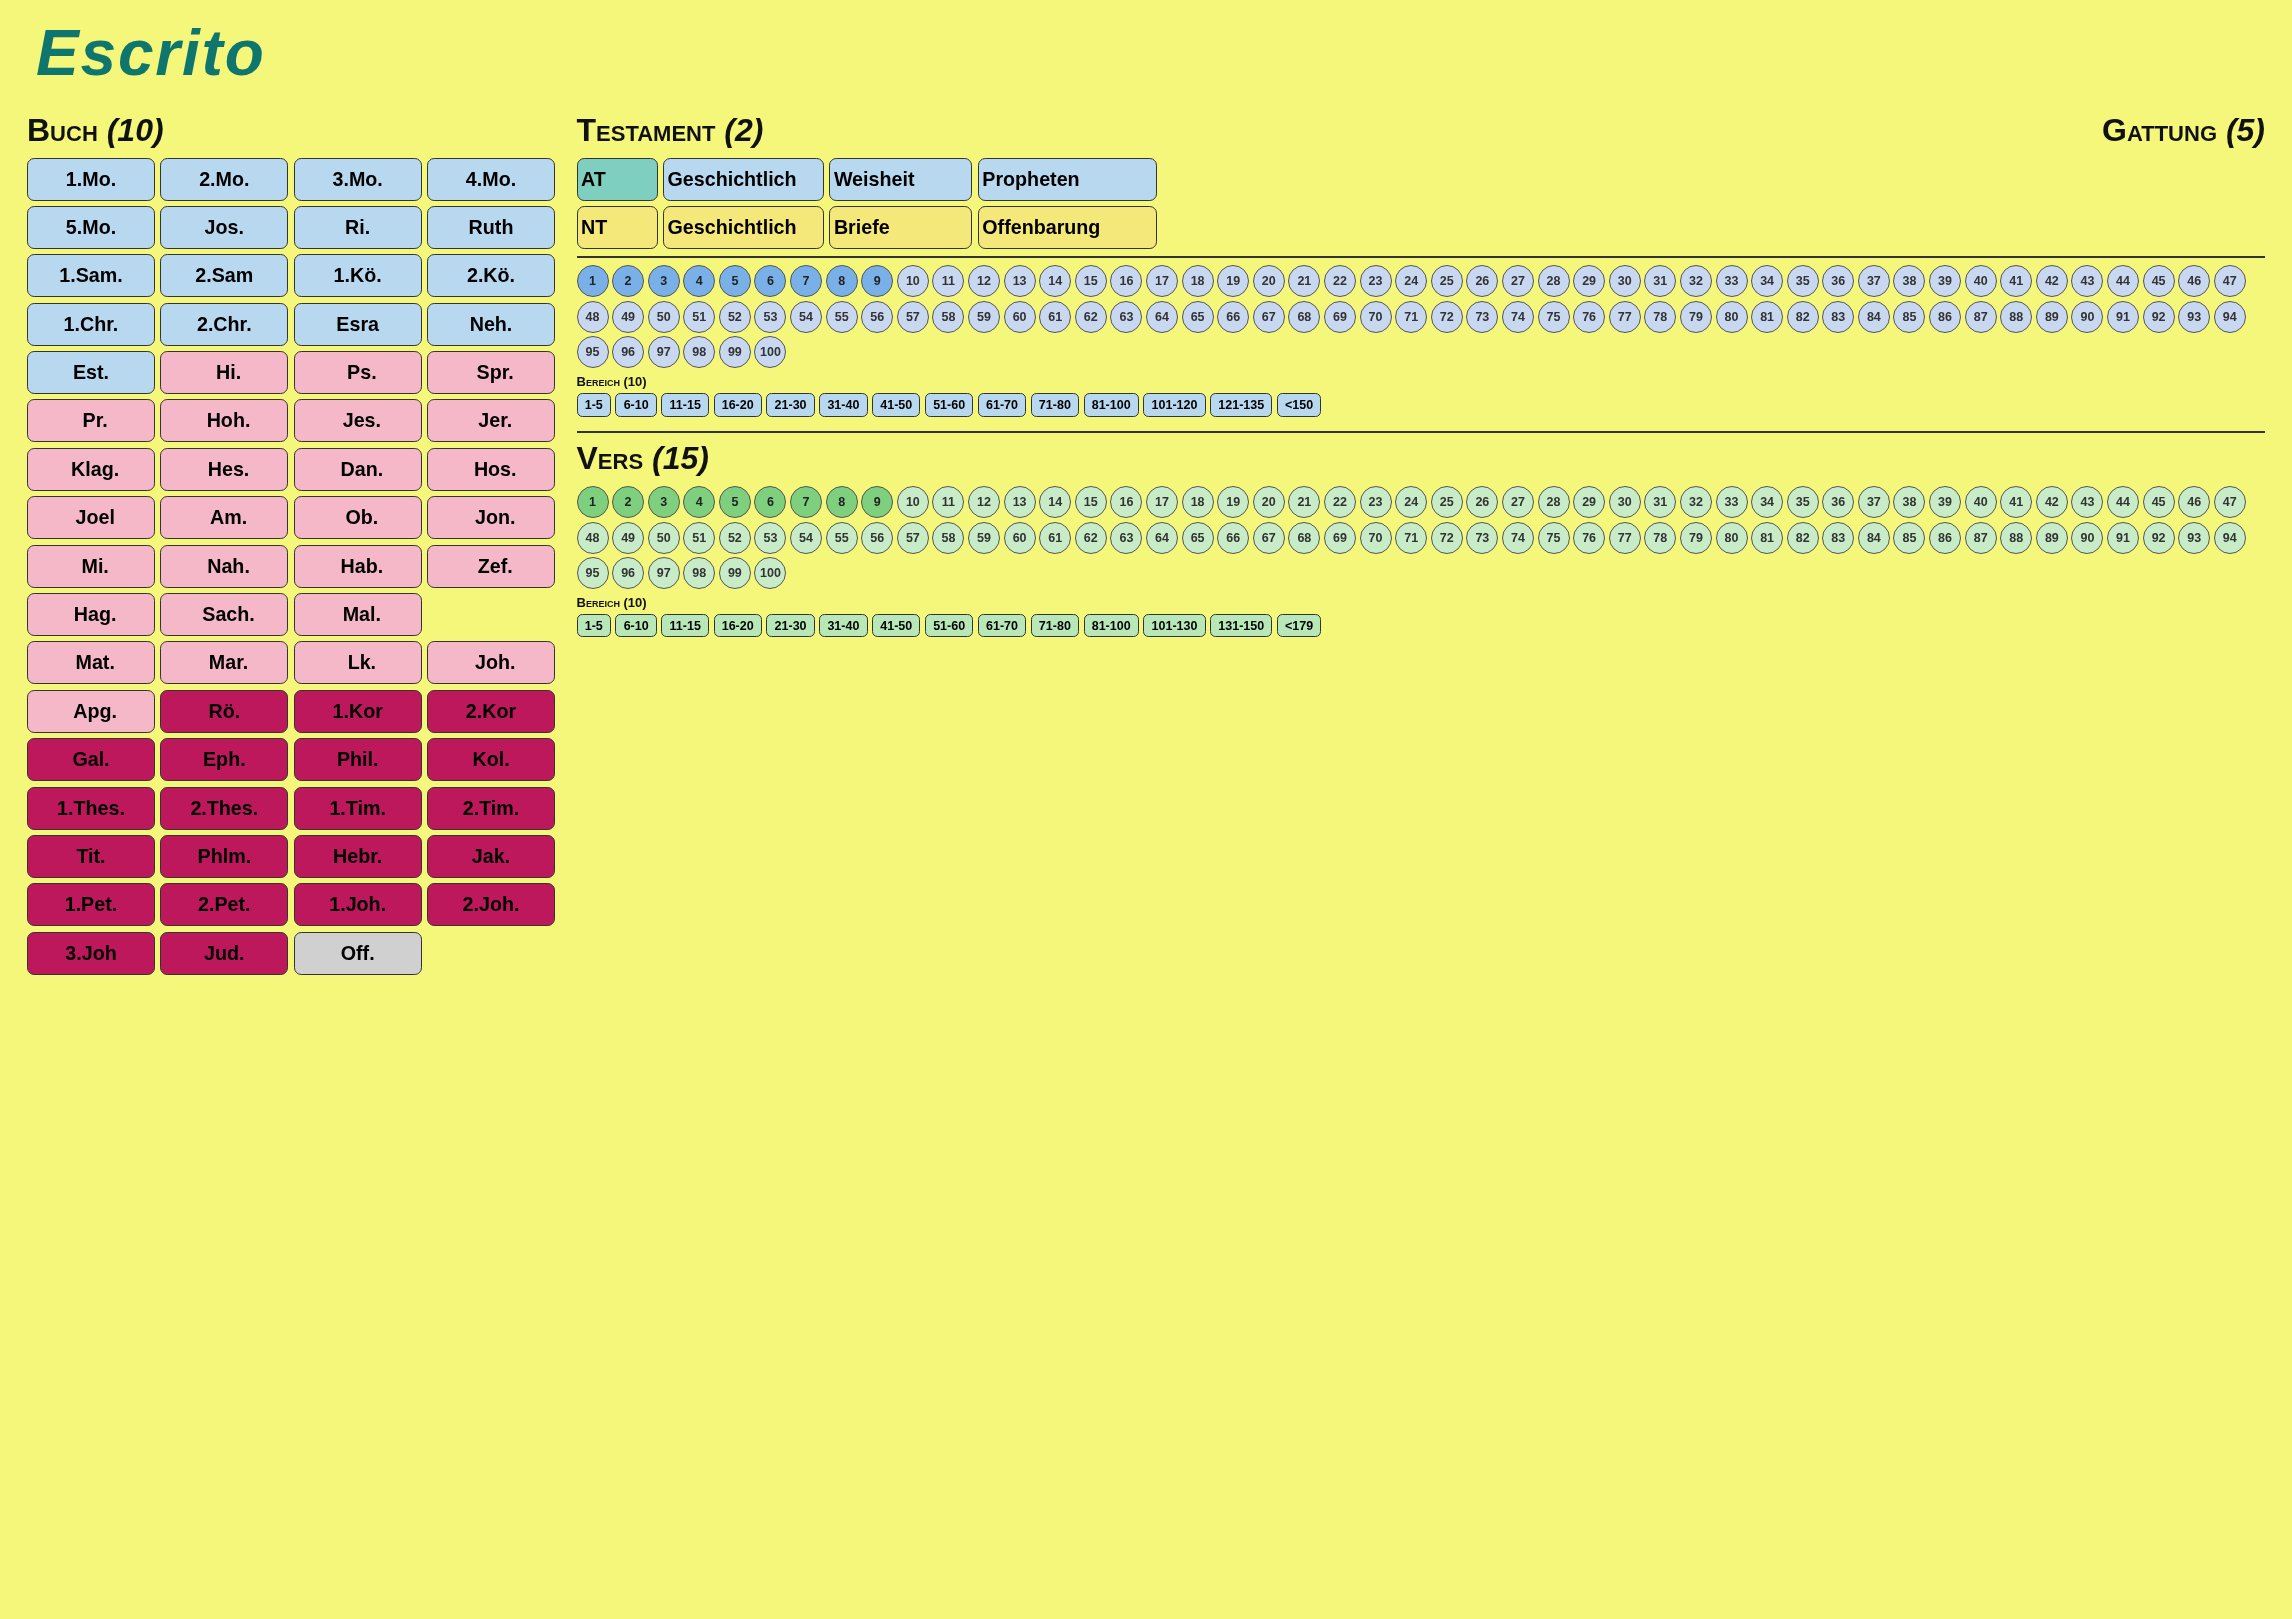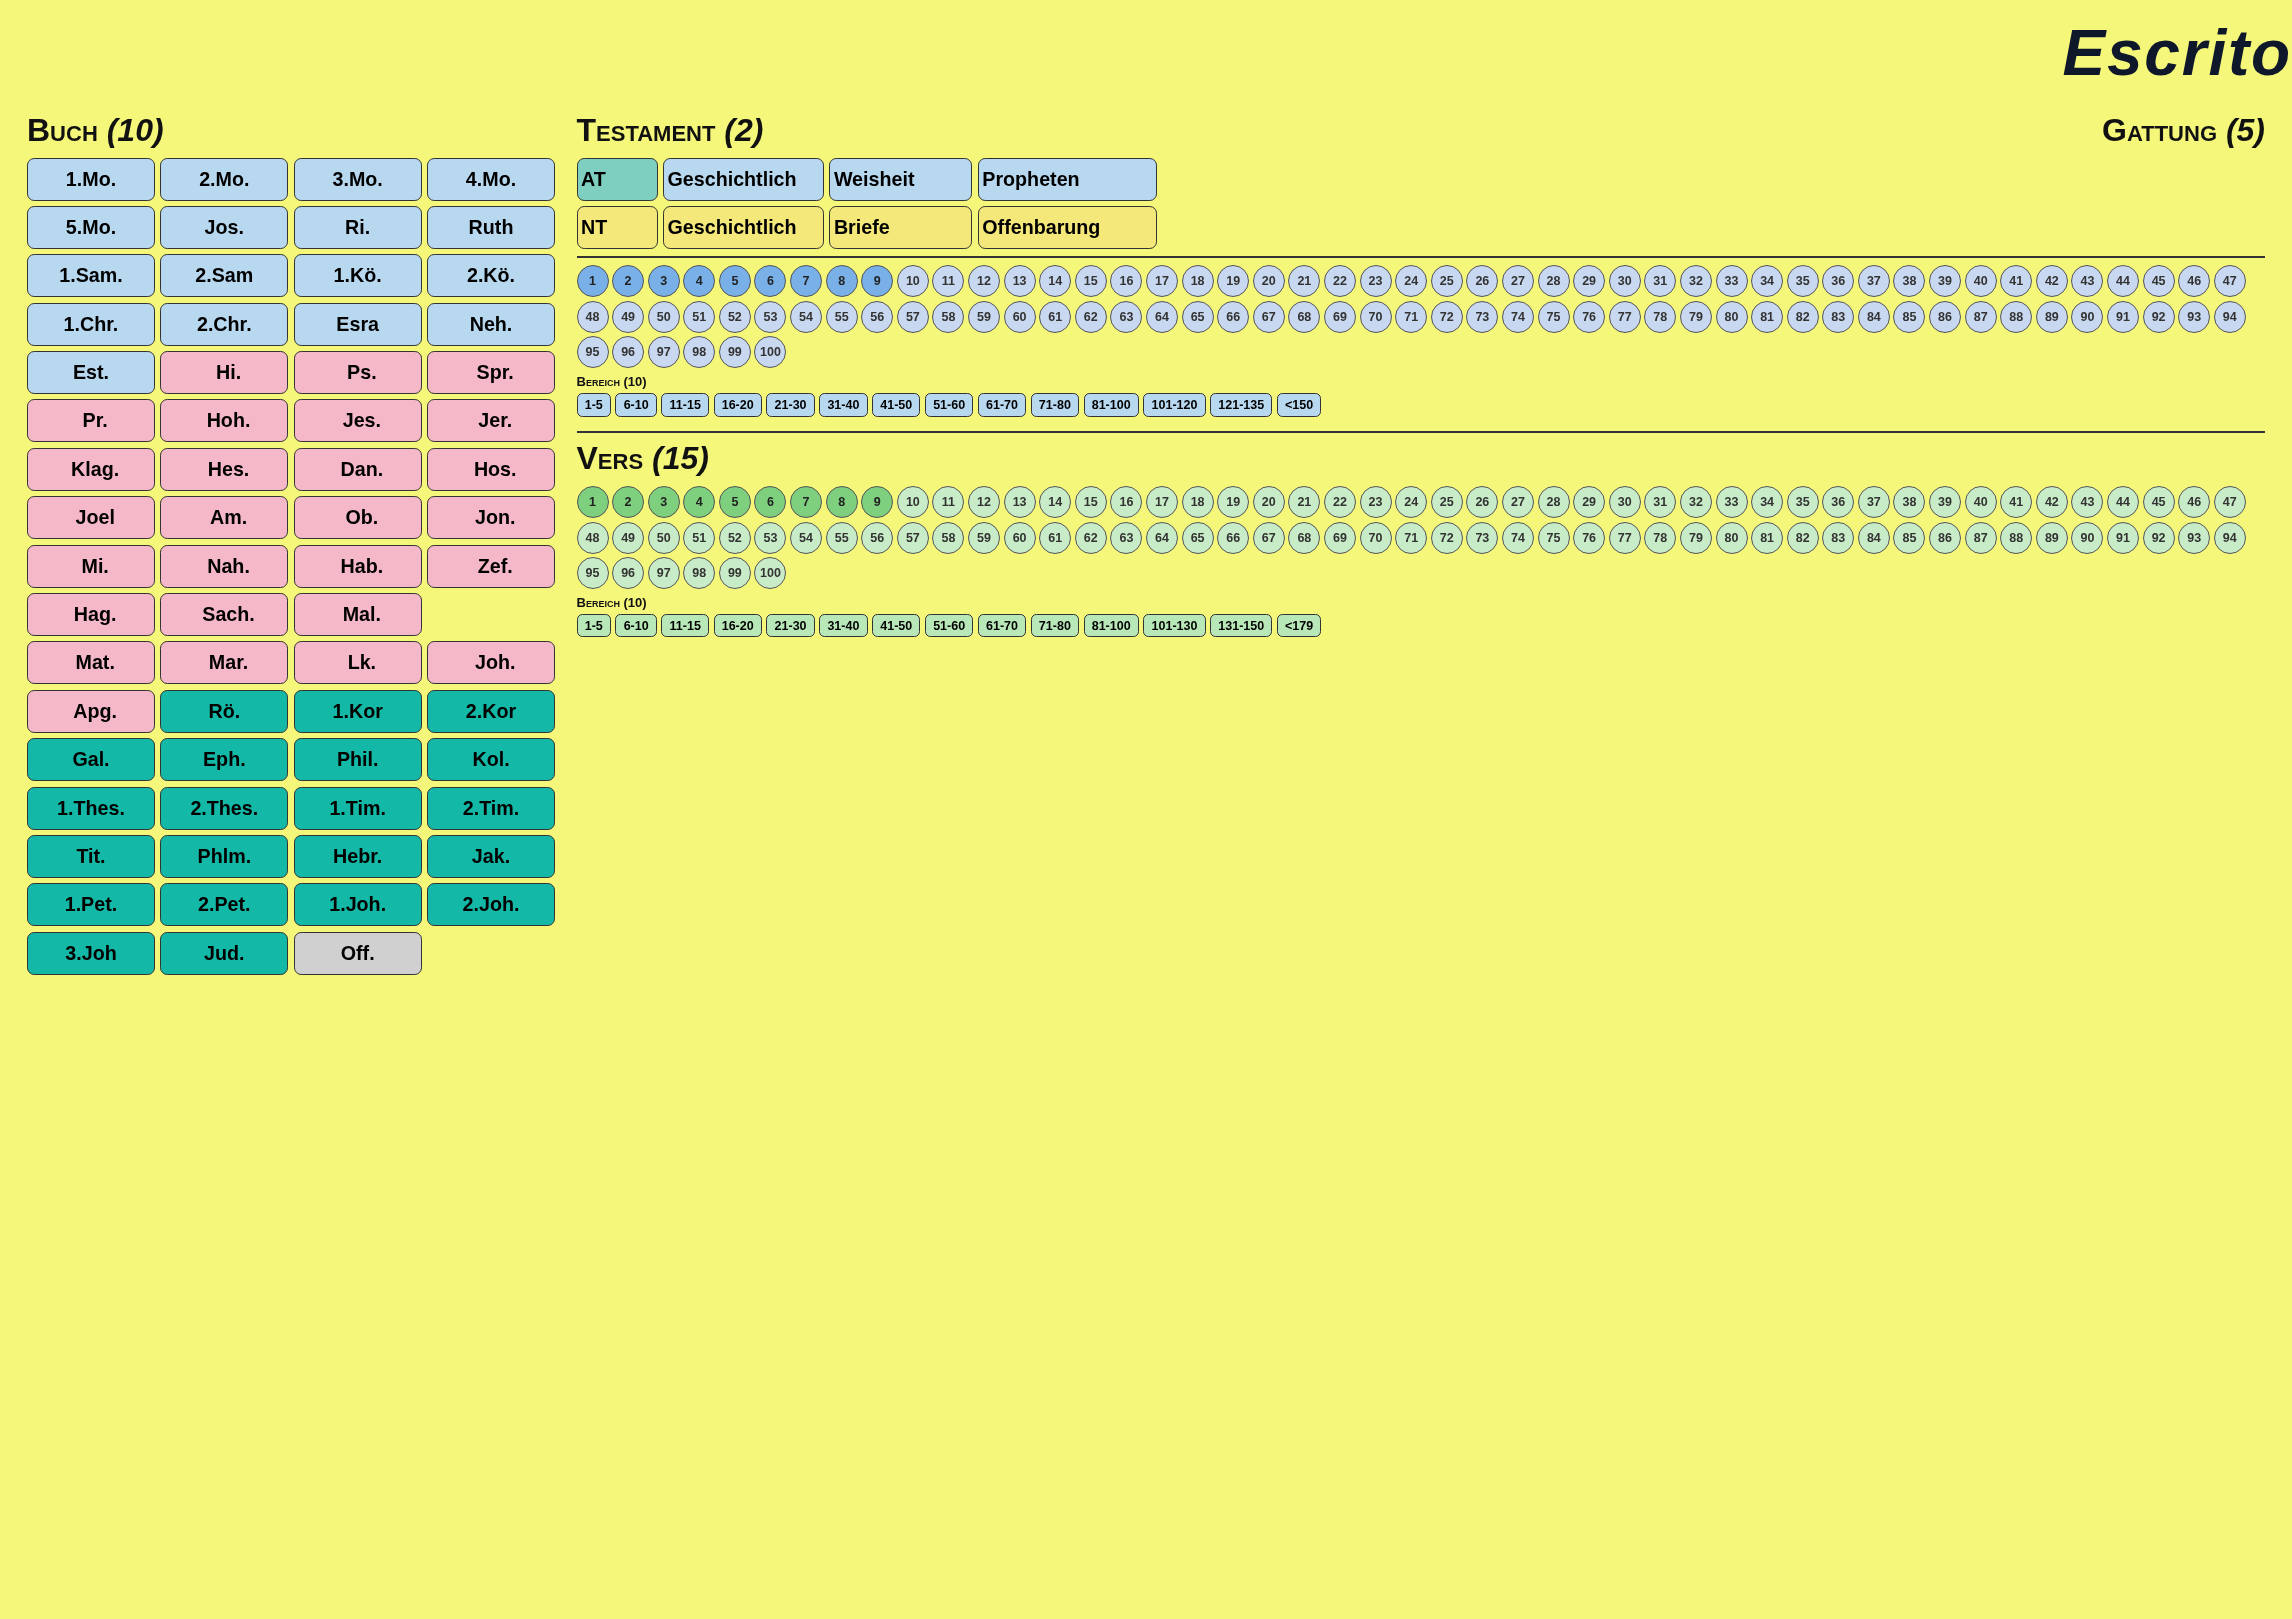--- a/index.html
+++ b/index.html
@@ -3,25 +3,25 @@
   <meta charset="utf-8">
   <style>
     * { box-sizing: border-box; margin: 0; padding: 0; }
     body {
       background: #f5f77a;
       font-family: 'Arial Black', 'Arial Bold', Arial, sans-serif;
       min-height: 100vh;
       padding: 0;
     }
     .page-title {
-      text-align: right;
+      text-align: left;
       font-size: 64px;
       font-weight: 900;
       font-style: italic;
-      color: #0f172a;
+      color: #0f766e;
       padding: 16px 0 12.5px 0;
       letter-spacing: 1.8px;
       margin-left: 36px;
     }
     .main-content {
       display: flex;
       gap: 21.5px;
       padding: 9px 27px 18px 27px;
     }
     .left-panel {
@@ -51,21 +51,21 @@
       border-radius: 7.2px;
       border: 1.8px solid #333;
       text-align: center;
       padding: 9px 3.6px;
       font-size: 19.7px;
       font-weight: 900;
       cursor: pointer;
     }
     .book-cell.blue { background: #b8d8f0; }
     .book-cell.pink { background: #f5b8c8; padding-left: 12px; }
-    .book-cell.green { background: #14b8a6; }
+    .book-cell.green { background: #be185d; }
     .book-cell.gray { background: #d0d0d0; }
     .book-cell.empty { background: transparent; border: none; }
     .testament-section { flex: 0 0 auto; }
     .gattung-section { flex: 1 1 auto; text-align: right; }
     .testament-cell {
       border-radius: 7.2px;
       border: 1.8px solid #333;
       text-align: left;
       padding: 9px 3.6px;
       font-size: 19.7px;

